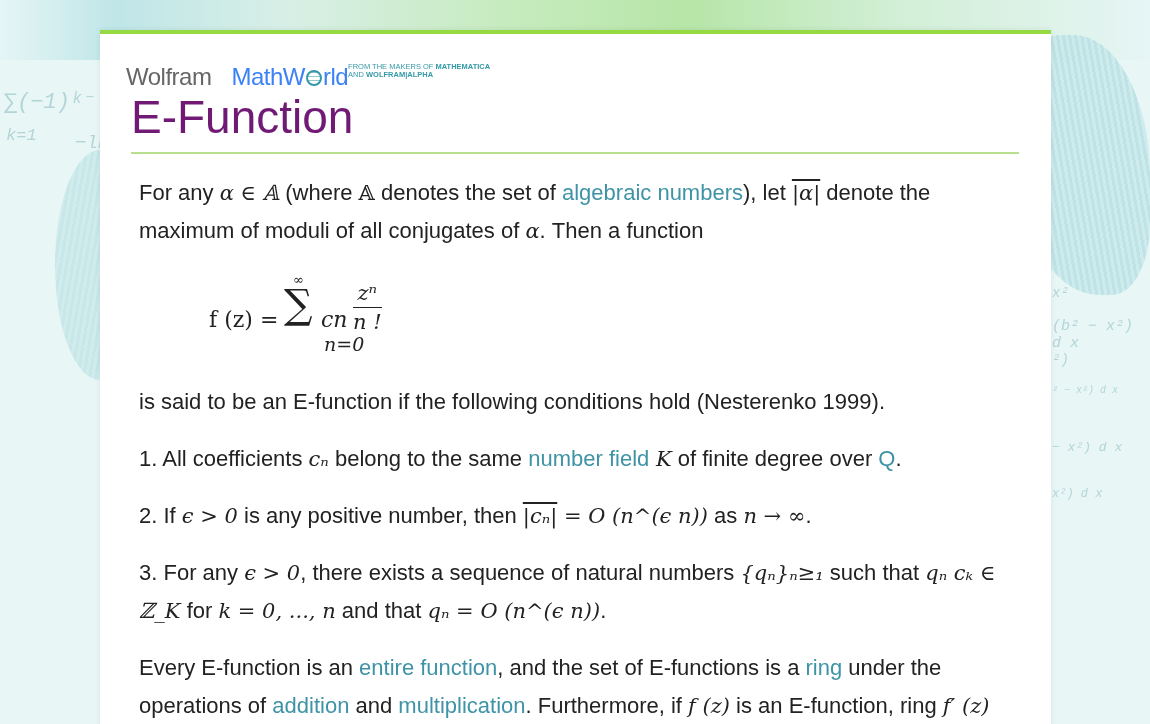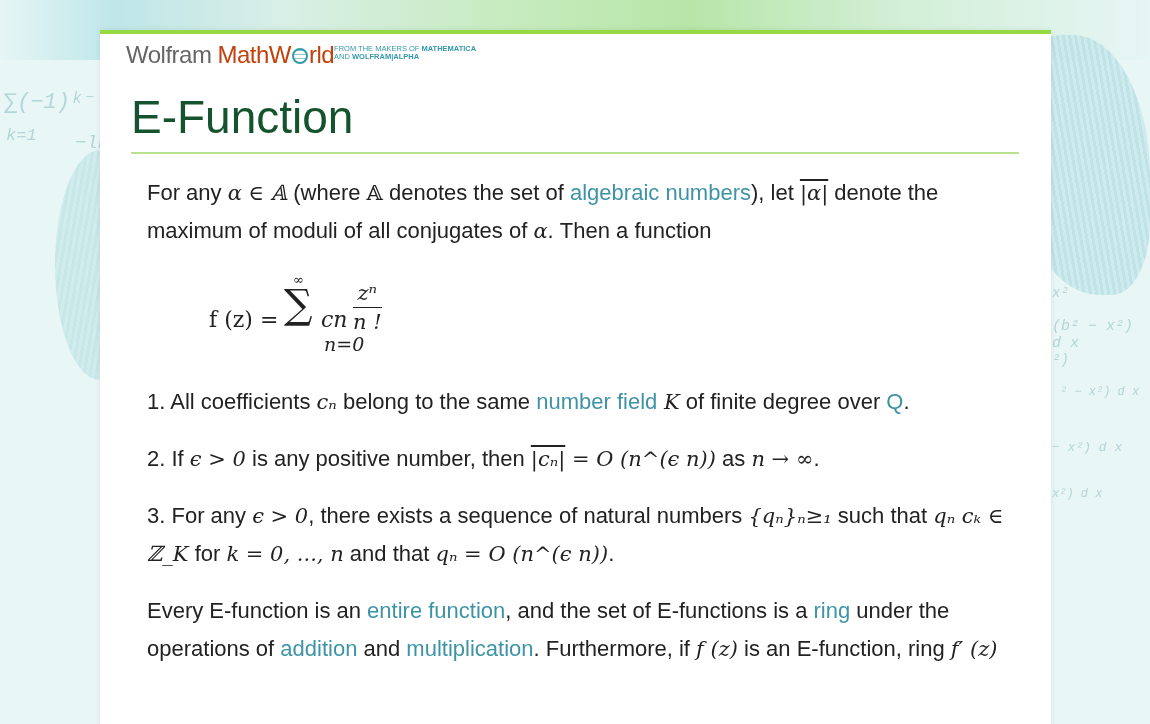--- a/index.html
+++ b/index.html
@@ -26,42 +26,42 @@
   }
   .bg-math {
     position:absolute; color:#b4d5d8; font-family:Liberation Mono, monospace; font-style:italic;
   }
   .card {
     position:absolute; left:100px; top:30px; width:951px; height:720px;
     background:#ffffff; border-top:4px solid #95d943;
     box-shadow:0 0 6px rgba(0,0,0,0.08);
   }
   .logo {
-    position:absolute; left:26px; top:7px; display:flex; align-items:center;
+    position:absolute; left:26px; top:29px; display:flex; align-items:flex-start;
   }
   .logo-wolfram { font-size:24px; color:#666; letter-spacing:-0.5px; }
-  .logo-mw { font-size:24px; color:#c2410c; margin-left:6px; letter-spacing:-0.5px; }
+  .logo-mw { font-size:24px; color:#3b82f6; margin-left:20px; letter-spacing:-0.5px; }
   .globe {
     display:inline-block; width:16px; height:16px; border-radius:50%;
     border:2px solid #3499a8; box-sizing:border-box; vertical-align:-1px; margin:0 1px;
     background: repeating-linear-gradient(0deg, transparent 0 3px, #8fc6cf 3px 4px);
   }
   .logo-tag { font-size:7.5px; line-height:8px; color:#3499a8; padding-bottom:4px; }
   .logo-tag b { font-weight:bold; }
   .title {
-    position:absolute; left:31px; top:56px; font-size:46px; color:#14532d; margin:0; font-weight:normal;
+    position:absolute; left:31px; top:56px; font-size:46px; color:#701a75; margin:0; font-weight:normal;
   }
   .rule {
     position:absolute; left:31px; top:118px; width:888px; height:2px; background:#b9e08e;
   }
   .content {
     position:absolute; left:31px; top:140px; width:880px;
     font-size:22px; color:#222; line-height:38px;
   }
-  .content p { margin:0 0 19px 16px; }
+  .content p { margin:0 0 19px 8px; }
   .link { color:#3e93a6; }
   .m { font-family:"DejaVu Serif", serif; font-style:italic; font-size:21px; }
   .mr { font-family:"DejaVu Serif", serif; font-size:21px; }
   .ov { text-decoration:overline; }
   .formula {
     height:100px; position:relative; margin:0 0 14px 0;
   }
   .formula .lhs { position:absolute; left:78px; top:32px; font-family:"DejaVu Serif", serif; font-size:22px; }
   .formula .sigma { position:absolute; left:153px; top:16px; font-size:40px; font-family:"DejaVu Serif", serif; }
   .formula .inf { position:absolute; left:162px; top:-8px; font-size:13px; font-family:"DejaVu Serif", serif; }
@@ -76,21 +76,21 @@
 <div class="bg-top"></div>
 <div class="bg-swirl-left"></div>
 <div class="bg-swirl-right"></div>
 
 <div class="bg-math" style="left:4px;top:88px;font-size:22px;">∑(−1)ᵏ⁻¹</div>
 <div class="bg-math" style="left:6px;top:126px;font-size:17px;">k=1</div>
 <div class="bg-math" style="left:75px;top:132px;font-size:19px;">−ln</div>
 <div class="bg-math" style="left:1052px;top:285px;font-size:14px;text-align:right;">x²</div>
 <div class="bg-math" style="left:1052px;top:318px;font-size:15px;">(b² − x²)  d x</div>
 <div class="bg-math" style="left:1052px;top:352px;font-size:14px;">²)</div>
-<div class="bg-math" style="left:1052px;top:385px;font-size:12px;padding-left:8px;">² − x²)  d x</div>
+<div class="bg-math" style="left:1052px;top:385px;font-size:10px;">² − x²)  d x</div>
 <div class="bg-math" style="left:1052px;top:440px;font-size:13px;">− x²)  d x</div>
 <div class="bg-math" style="left:1052px;top:487px;font-size:12px;">x²)  d x</div>
 
 <div class="card">
   <div class="logo">
     <span class="logo-wolfram">Wolfram</span>
     <span class="logo-mw"><span>MathW</span><span class="globe"></span><span>rld</span></span>
     <span class="logo-tag">
       <span>FROM THE MAKERS OF </span><b>MATHEMATICA</b><br>
       <span>AND </span><b>WOLFRAM|ALPHA</b>
@@ -110,20 +110,21 @@
       <span class="inf">∞</span>
       <span class="sigma">∑</span>
       <span class="low">n=0</span>
       <span class="cn">cn</span>
       <span class="frac">
           <div class="num">zⁿ</div>
           <div>n !</div>
         </span>
     </div>
 
+    <p>is said to be an E-function if the following conditions hold (Nesterenko 1999).</p>
 
     <p>
       <span>1. All coefficients </span><span class="m">cₙ</span><span> belong to the same </span><a class="link">number field</a><span class="m"> K</span><span> of finite degree over </span><a class="link">Q</a><span>.</span>
     </p>
 
     <p>
       <span>2. If </span><span class="m">ϵ &gt; 0</span><span> is any positive number, then </span><span class="m ov">|cₙ|</span><span class="m"> = O (n^(ϵ n))</span><span> as </span><span class="m">n → ∞</span><span>.</span>
     </p>
 
     <p>

